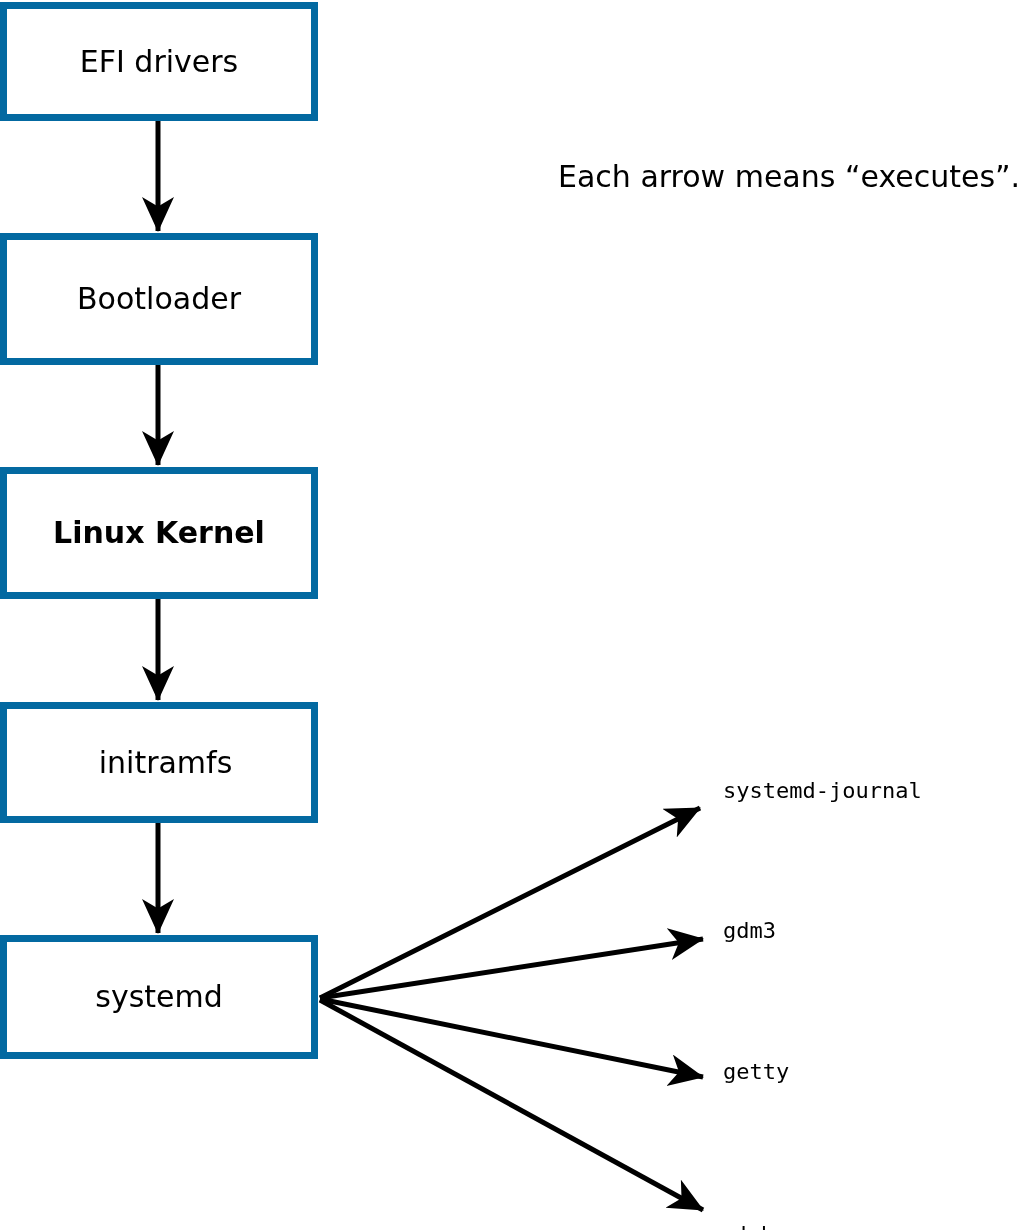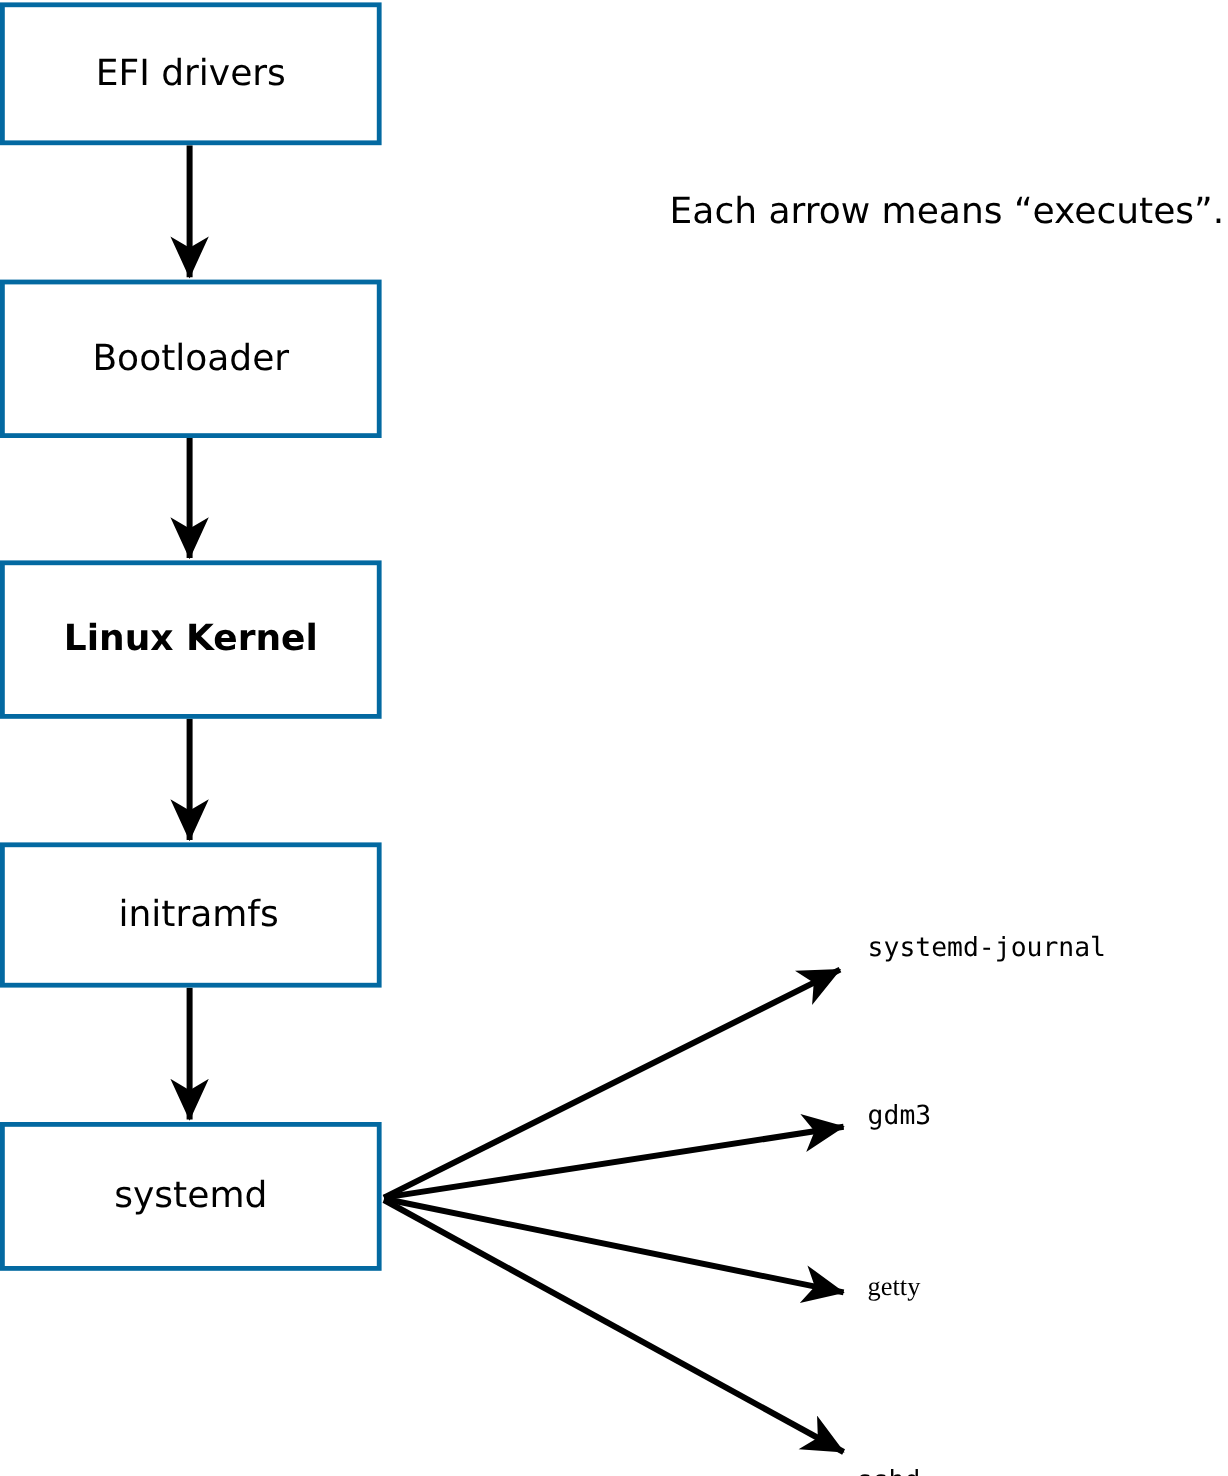--- a/index.html
+++ b/index.html
@@ -21,21 +21,21 @@
     left: 0;
     top: 0;
     width: 1023px;
     height: 1230px;
   }
   .node-box {
     position: absolute;
     left: 0;
     width: 318px;
     box-sizing: border-box;
-    border: 4px solid #0369a1;
+    border: 7px solid #0369a1;
     background: #ffffff;
     display: flex;
     align-items: center;
     justify-content: center;
   }
   .node-label {
     font-size: 30px;
     line-height: 1;
     white-space: nowrap;
   }
@@ -96,19 +96,19 @@
   </div>
 
   <div class="node-box" style="top: 935px; height: 124px;">
     <span class="node-label">systemd</span>
   </div>
 
   <div class="proc-label" style="left: 723px; top: 791px;">systemd-journal</div>
 
   <div class="proc-label" style="left: 723px; top: 931px;">gdm3</div>
 
-  <div class="proc-label" style="left: 723px; top: 1072px; font-family: Liberation Serif, serif;">getty</div>
+  <div class="proc-label" style="left: 723px; top: 1072px;">getty</div>
 
   <div class="proc-label" style="left: 714px; top: 1211px; margin-top: 24px;">sshd</div>
 
   <div class="annotation">Each arrow means “executes”.</div>
 
 </div>
 
 </body></html>

